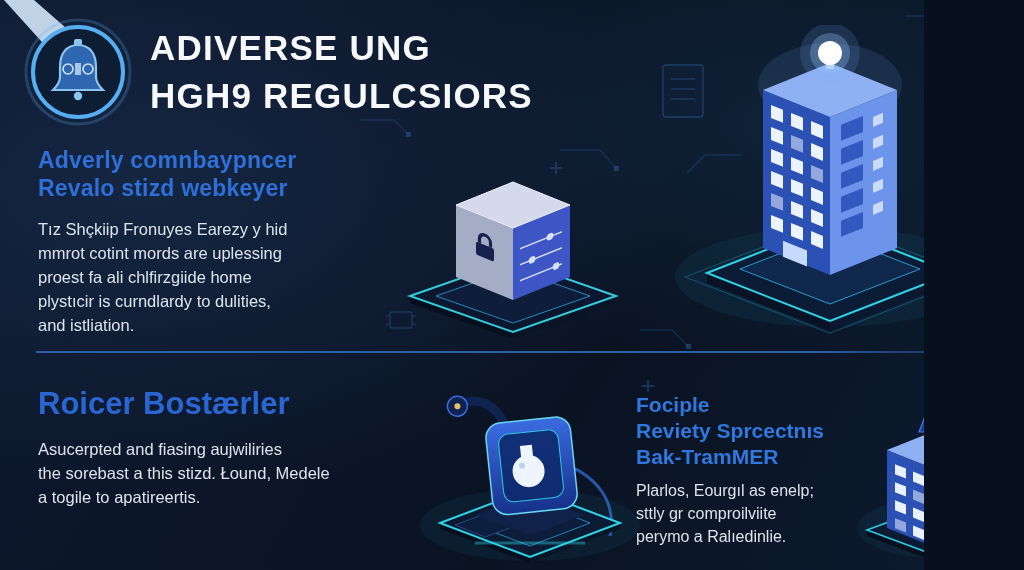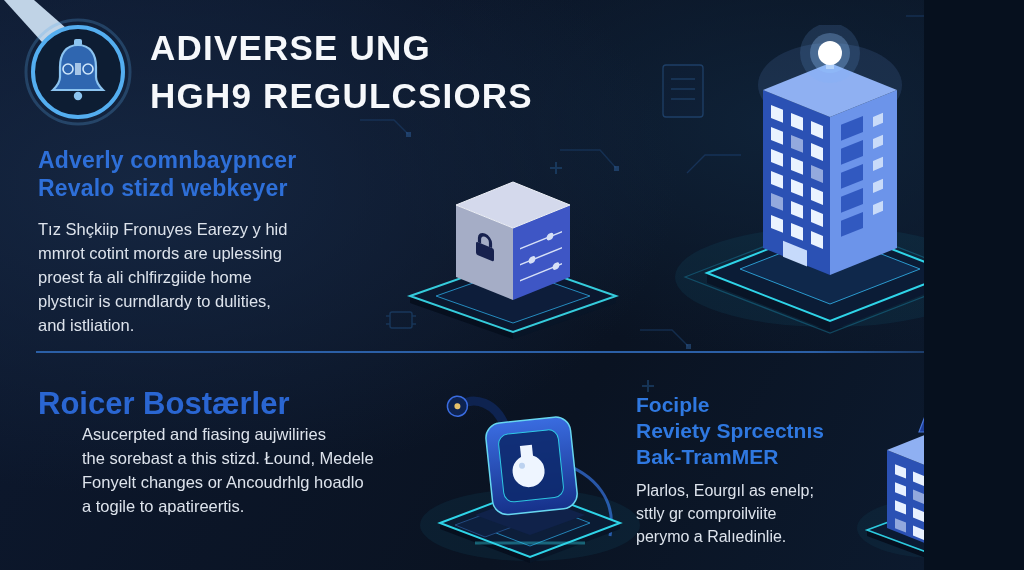--- a/index.html
+++ b/index.html
@@ -18,21 +18,21 @@
     left:150px; top:24px; width:620px;
     font-size:35px; font-weight:800; letter-spacing:1.2px;
     color:#f6f8fb; line-height:48px;
   }
   .sec-heading { font-weight:700; color:#2e6fd8; }
   .h-topleft  { left:38px; top:146px; font-size:23px; line-height:28px; letter-spacing:.2px; }
   .h-botleft  { left:38px; top:386px; font-size:31px; line-height:36px; color:#2a66d2; }
   .h-botright { left:636px; top:392px; font-size:21px; line-height:26px; color:#2f78e0; }
   .body-text { font-size:16.5px; line-height:24px; color:#dde3ec; }
   .b-topleft  { left:38px; top:217px; width:350px; }
-  .b-botleft  { left:38px; top:422px; width:360px;margin-left:44px; }
+  .b-botleft  { left:38px; top:437px; width:360px; }
   .b-botright { left:636px; top:479px; width:260px; font-size:16px; line-height:23px; }
   .divider {
     left:36px; top:351px; width:948px; height:2px;
     background:linear-gradient(90deg,#2b5fa6 0%,#2b5fa6 82%,rgba(43,95,166,.25) 100%);
   }
   svg { display:block; }
 </style>
 </head>
 <body>
 
@@ -189,21 +189,20 @@
   </svg>
 
   <div class="abs divider"></div>
 
   <div class="abs sec-heading h-botleft">
     <div>Roicer Bostærler</div>
   </div>
   <div class="abs body-text b-botleft">
     <div>Asucerpted and fiasing aujwiliries</div>
     <div>the sorebast a this stizd. Łound, Medele</div>
-    <div>Fonyelt changes or Ancoudrhlg hoadlo</div>
     <div>a togile to apatireertis.</div>
   </div>
 
   <svg class="abs" style="left:415px;top:365px" width="230" height="200" viewBox="0 0 230 200">
     <ellipse cx="115" cy="160" rx="110" ry="36" fill="rgba(35,180,220,.07)"></ellipse>
     <polygon points="25,158 115,192 115,198 25,164" fill="#060f1e"></polygon>
     <polygon points="115,192 205,158 205,164 115,198" fill="#081527"></polygon>
     <polygon points="25,158 115,124 205,158 115,192" fill="#0b1b33" stroke="#2fd4e8" stroke-width="2"></polygon>
     <polygon points="55,158 115,135 175,158 115,181" fill="#0e1f3c" stroke="#2a9fd8" stroke-width="1" opacity="0.8"></polygon>
     <polygon points="40,160 78,146 108,158 70,172" fill="#0d1f3e" stroke="#224a80" stroke-width="1"></polygon>

